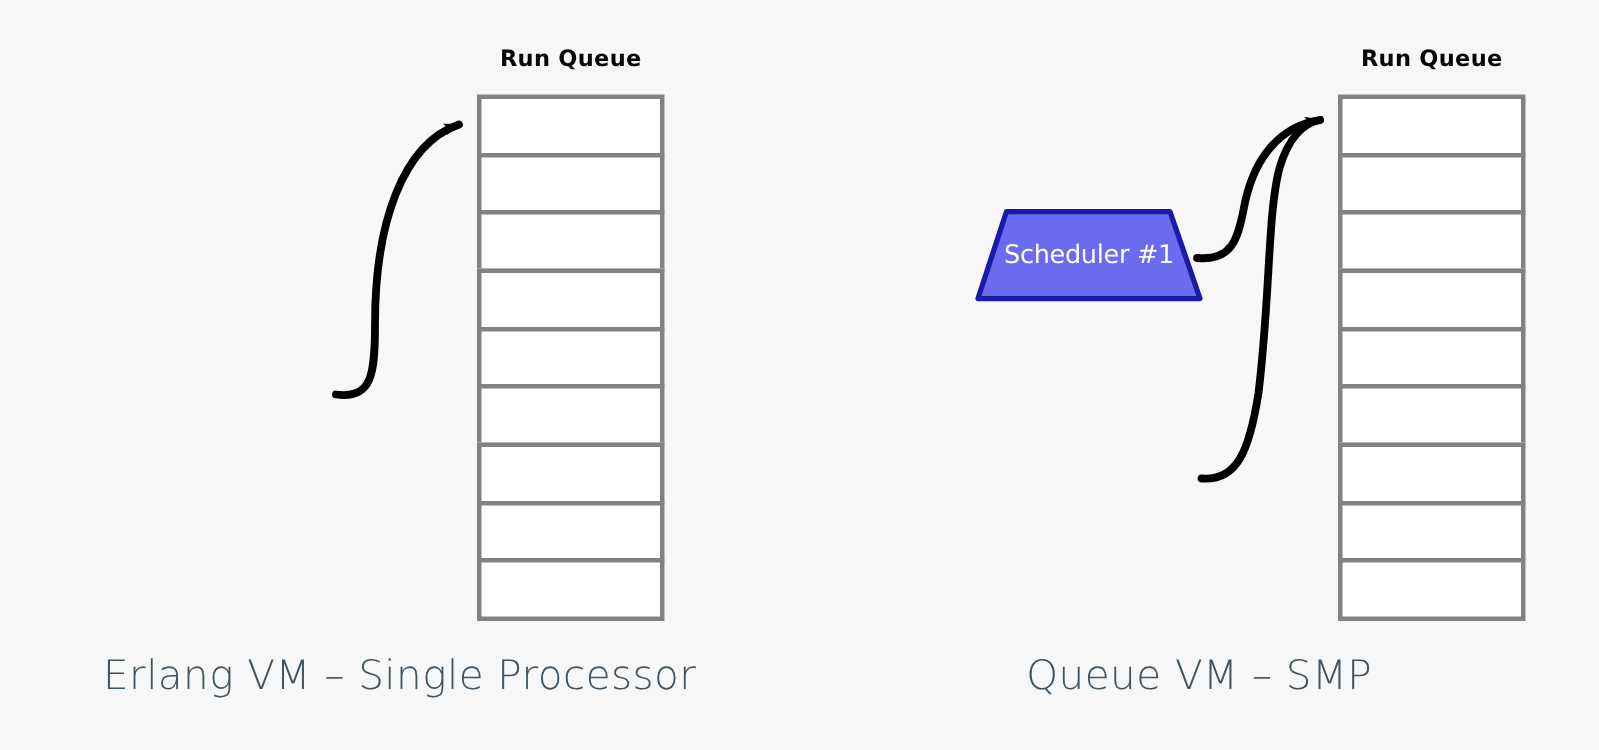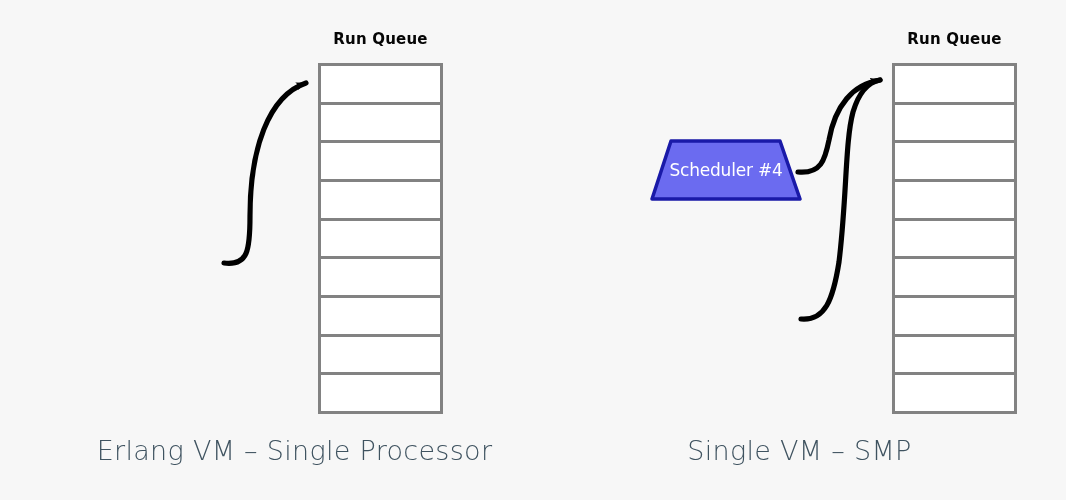--- a/index.html
+++ b/index.html
@@ -130,21 +130,21 @@
 
     <svg class="arrows" viewBox="0 0 533 500">
       <defs>
         <marker id="ah-l" markerWidth="11" markerHeight="8" refX="10" refY="4" orient="auto" markerUnits="userSpaceOnUse">
           <path d="M0,0 L11,4 L0,8 L2.4,4 Z" fill="#000000"></path>
         </marker>
       </defs>
       <path d="M 224,263 C 248,266 250,250 250,216 C 250,150 268,96 306,83" fill="none" stroke="#000000" stroke-width="5.2" stroke-linecap="round" marker-end="url(#ah-l)"></path>
     </svg>
 
-    <div class="caption" style="top:435px;padding-left:28px;">Erlang VM – Single Processor</div>
+    <div class="caption" style="top:435px;">Erlang VM – Single Processor</div>
   </div>
 
   <div class="panel" id="panel-right">
 
     <div class="queue-title" style="left:359px; top:30px; width:125px;">Run Queue</div>
 
     <div class="queue" id="queue-right" style="left:359px; top:63px; width:125px; height:351px;">
         <div class="queue-cell"></div>
         <div class="queue-cell"></div>
         <div class="queue-cell"></div>
@@ -153,30 +153,30 @@
         <div class="queue-cell"></div>
         <div class="queue-cell"></div>
         <div class="queue-cell"></div>
         <div class="queue-cell"></div>
       </div>
 
     <div class="sched" id="sched-r1" style="left:117px; top:139px; width:152px; height:62px;">
       <svg width="152" height="62" viewBox="0 0 152 62" aria-hidden="true">
         <polygon points="21,2 130,2 150,60 2,60" fill="#6b6bf0" stroke="#1a1aa8" stroke-width="3.5" stroke-linejoin="round"></polygon>
       </svg>
-      <div class="sched-label">Scheduler #4</div>
+      <div class="sched-label">Scheduler #1</div>
     </div>
 
 
     <svg class="arrows" viewBox="0 0 533 500">
       <defs>
         <marker id="ah-r" markerWidth="11" markerHeight="8" refX="10" refY="4" orient="auto" markerUnits="userSpaceOnUse">
           <path d="M0,0 L11,4 L0,8 L2.4,4 Z" fill="#000000"></path>
         </marker>
       </defs>
       <path d="M 265,172 C 288,174 292,160 296,140 C 302,106 320,84 347,80" fill="none" stroke="#000000" stroke-width="5.2" stroke-linecap="round"></path>
       <path d="M 268,319 C 292,321 300,300 306,262 C 314,196 312,142 320,112 C 326,92 336,82 347,80" fill="none" stroke="#000000" stroke-width="5.2" stroke-linecap="round" marker-end="url(#ah-r)"></path>
     </svg>
 
-    <div class="caption" style="top:435px;">Single VM – SMP</div>
+    <div class="caption" style="top:435px;">Queue VM – SMP</div>
   </div>
 
 </div>
 
 </body></html>

